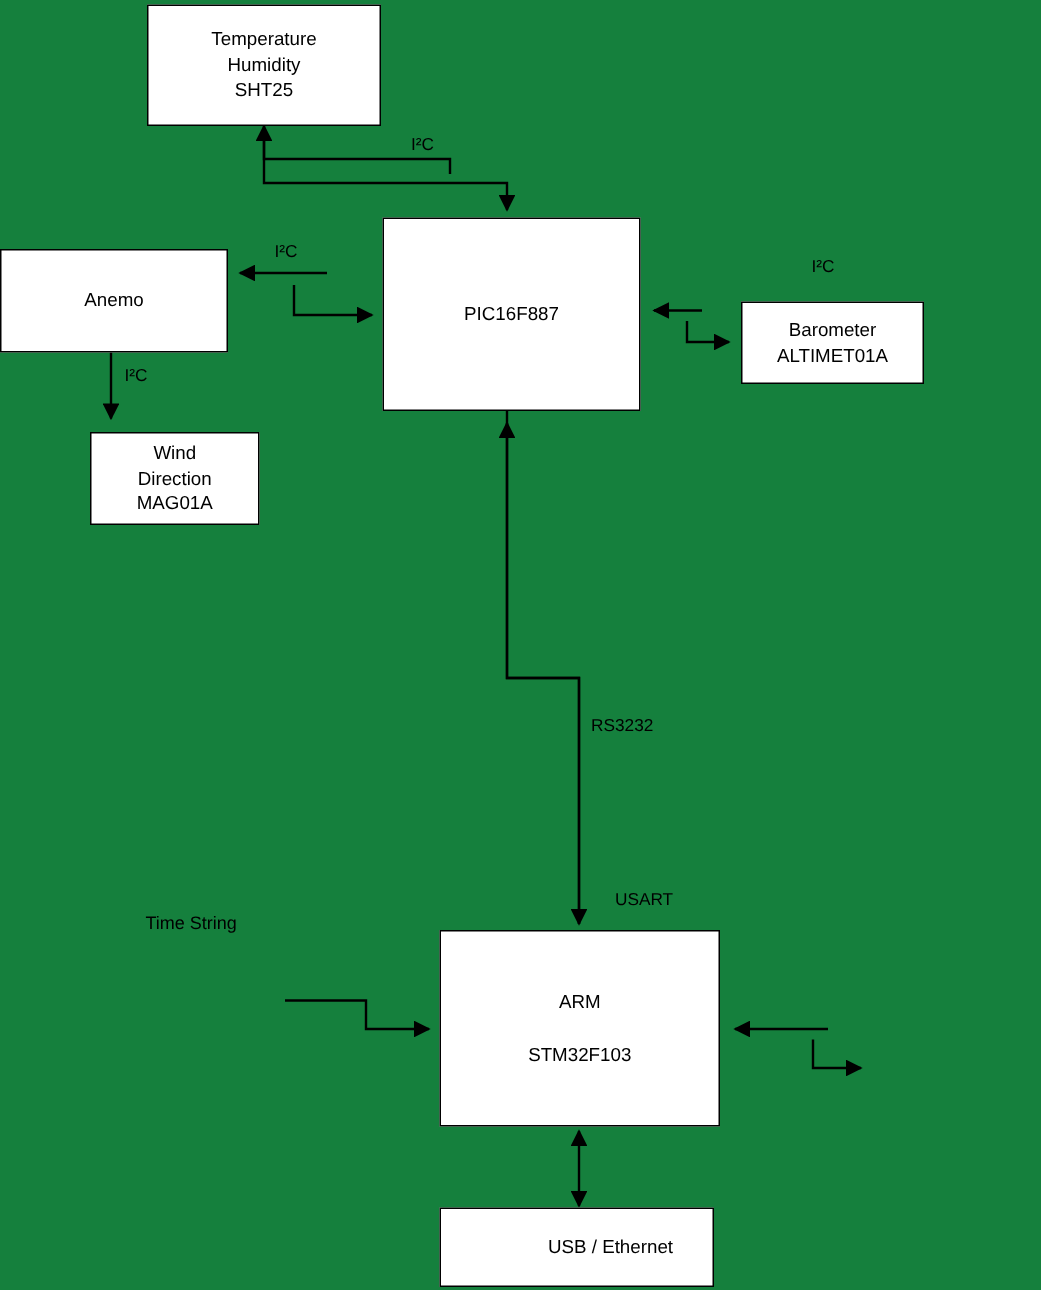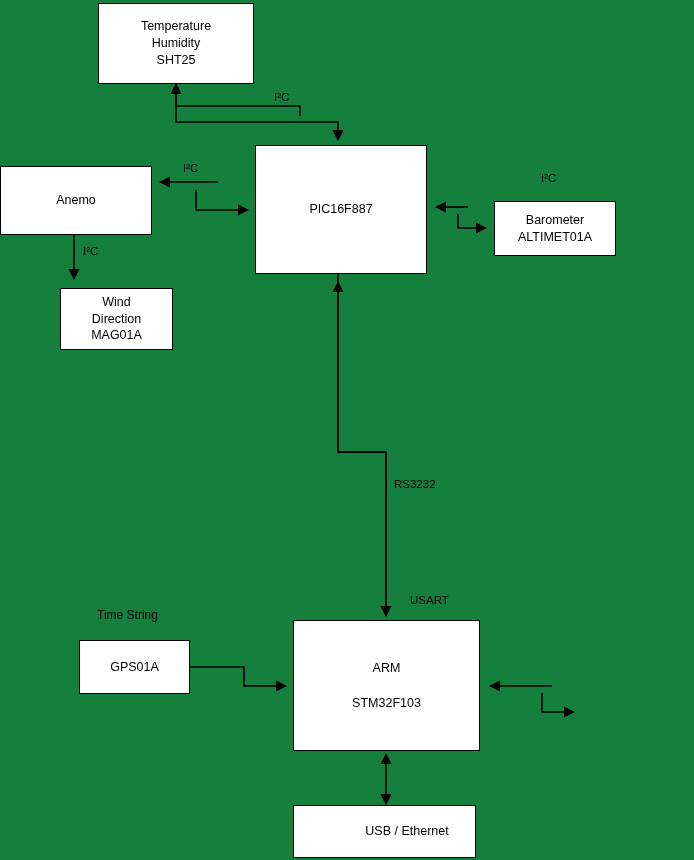--- a/index.html
+++ b/index.html
@@ -132,23 +132,20 @@
 
   <div class="node" style="left:255px; top:145px; width:172px; height:129px;">
     <span class="line">PIC16F887</span>
   </div>
 
   <div class="node" style="left:494px; top:201px; width:122px; height:55px;">
     <span class="line">Barometer</span>
     <span class="line">ALTIMET01A</span>
   </div>
 
-  <div class="node" style="left:79px; top:640px; width:111px; height:54px;">
-    <span class="line">GPS01A</span>
-  </div>
 
   <div class="node spaced" style="left:293px; top:620px; width:187px; height:131px;">
     <span class="line">ARM</span>
     <span class="line">STM32F103</span>
   </div>
 
 
   <div class="node" style="left:293px; top:805px; width:183px; height:53px;padding-left:45px;">
     <span class="line">USB / Ethernet</span>
   </div>

